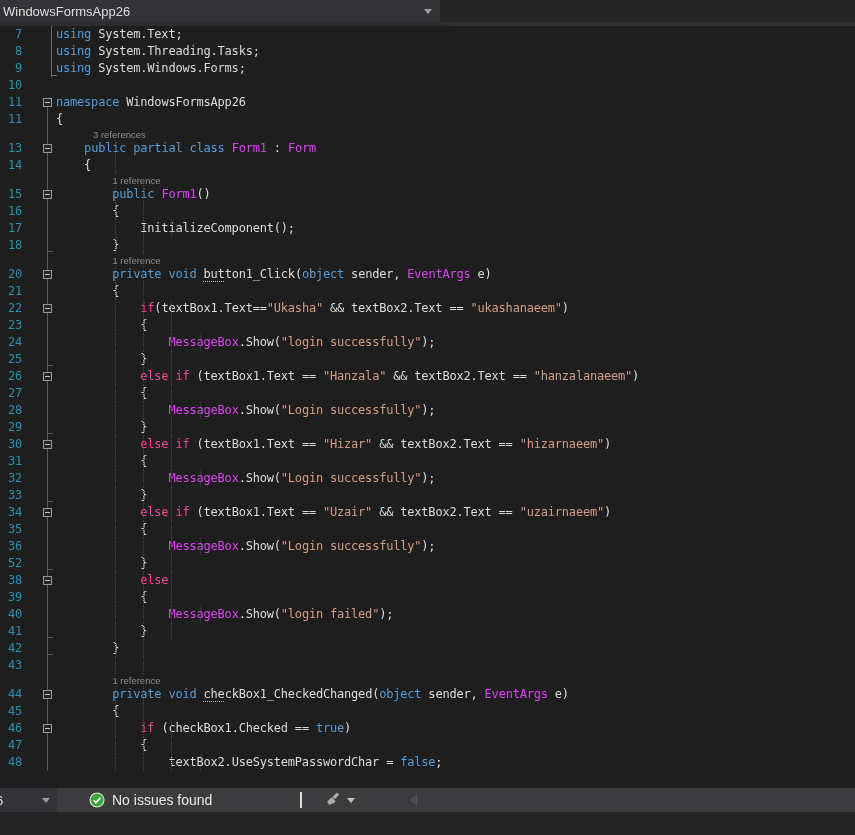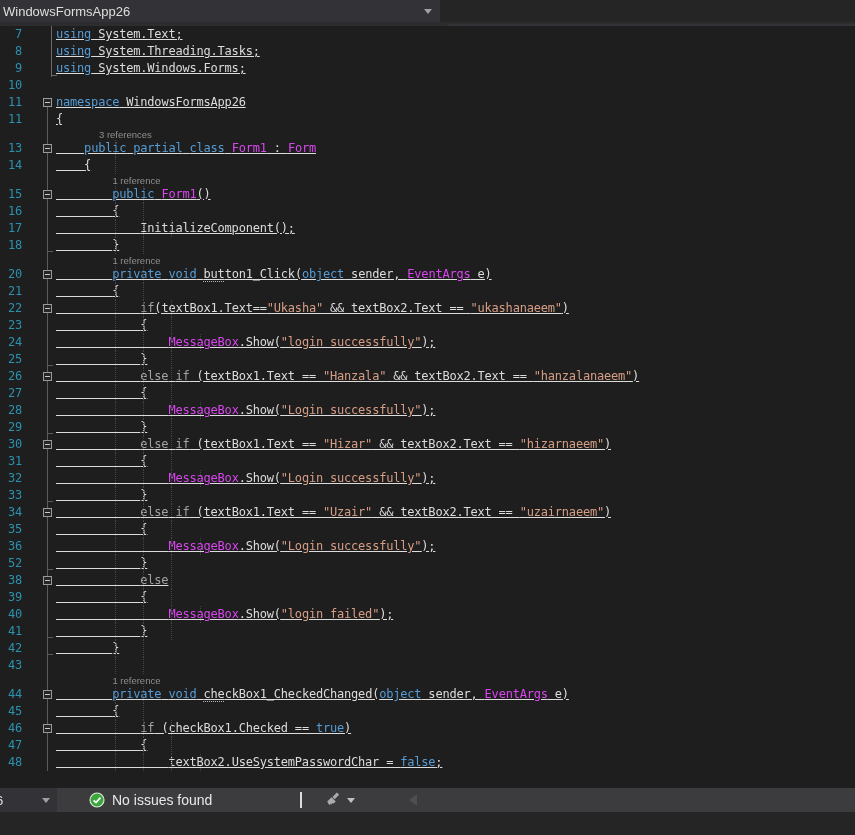--- a/index.html
+++ b/index.html
@@ -26,25 +26,25 @@
         color:#2B91AF;letter-spacing:-0.2px;}
   .fline{position:absolute;left:47px;top:0;bottom:0;width:1px;background:#5A5A5A;}
   .fline.half{top:9px;}
   .fbox{position:absolute;left:43px;top:50%;margin-top:-5px;width:9px;height:9px;box-sizing:border-box;
         border:1px solid #9A9A9A;background:#252526;z-index:2;}
   .fbox::after{content:'';position:absolute;left:1px;top:3px;width:5px;height:1px;background:#C8C8C8;}
   .tick{position:absolute;left:47px;bottom:2px;width:6px;height:1px;background:#5A5A5A;}
   .ubar{position:absolute;left:51px;top:0;bottom:0;width:1px;background:#6A6A6A;}
   .ubarf{position:absolute;left:51px;bottom:1px;width:6px;height:1px;background:#6A6A6A;}
   .code{position:absolute;left:56px;top:0;right:16px;height:17px;line-height:17px;white-space:pre;
-        letter-spacing:-0.2px;color:#DCDCDC;text-decoration:underline;}
+        letter-spacing:-0.2px;color:#DCDCDC;}
   .g{position:absolute;top:0;bottom:0;width:0;border-left:1px dotted #45454C;}
   .cltext{position:absolute;top:0;height:12px;line-height:13px;font-family:"Liberation Sans",sans-serif;
           font-size:9.5px;color:#8F8F8F;cursor:pointer;}
-  .k{color:#569CD6;}  .c{color:#a3a3a3;}  .t{color:#d946ef;}
+  .k{color:#569CD6;}  .c{color:#ec4899;}  .t{color:#d946ef;}
   .s{color:#D69D85;}  .p{color:#DCDCDC;}
   .d{color:#DCDCDC;text-decoration:underline dotted #B8B8B8 1px;text-underline-offset:3px;}
 
   
   .statusbar{position:absolute;left:0;top:788px;width:855px;height:24px;background:#3C3C3F;
              display:flex;align-items:center;}
   .sb-stub{width:57px;height:24px;background:#333337;display:flex;align-items:center;
            color:#E0E0E0;font-size:13px;overflow:hidden;cursor:pointer;}
   .sb-stub .txt{margin-left:-4px;}
   .sb-stub .dd-caret{margin-left:auto;margin-right:7px;}
@@ -109,21 +109,21 @@
         <span class="fbox"></span>
         <span class="code"><span></span><span class="k">namespace</span><span class="p"> WindowsFormsApp26</span></span>
       </div>
       <div class="row">
         <span class="lnum">11</span>
         <span class="fline"></span>
         <span class="code"><span></span><span class="p">{</span></span>
       </div>
       <div class="row cl">
         <span class="fline"></span>
-        <span class="cltext" style="left:99px">3 references</span>
+        <span class="cltext" style="left:93px">3 references</span>
       </div>
       <div class="row">
         <span class="lnum">13</span>
         <span class="fline"></span>
         <span class="fbox"></span>
         <span class="code"><i class="g" style="left:59px"></i><span>    </span><span class="k">public</span><span class="p"> </span><span class="k">partial</span><span class="p"> </span><span class="k">class</span><span class="p"> </span><span class="t">Form1</span><span class="p"> : </span><span class="t">Form</span></span>
       </div>
       <div class="row">
         <span class="lnum">14</span>
         <span class="fline"></span>

